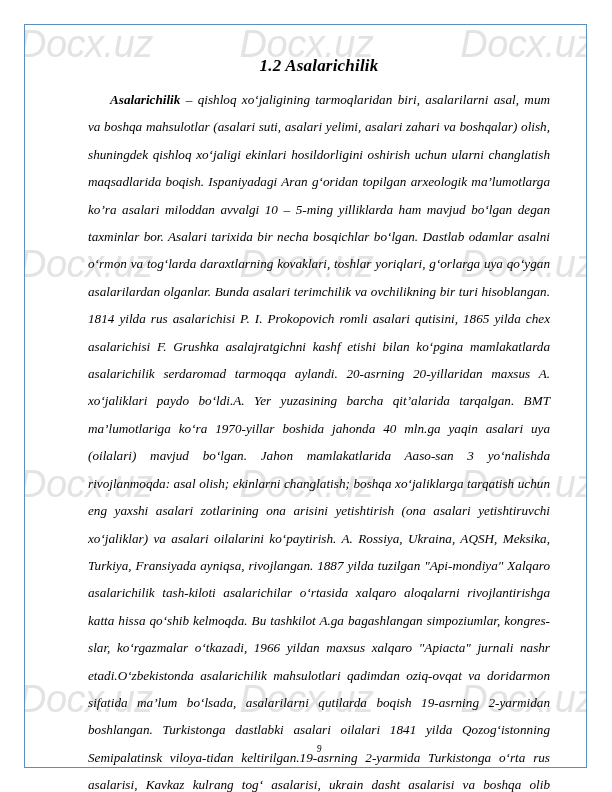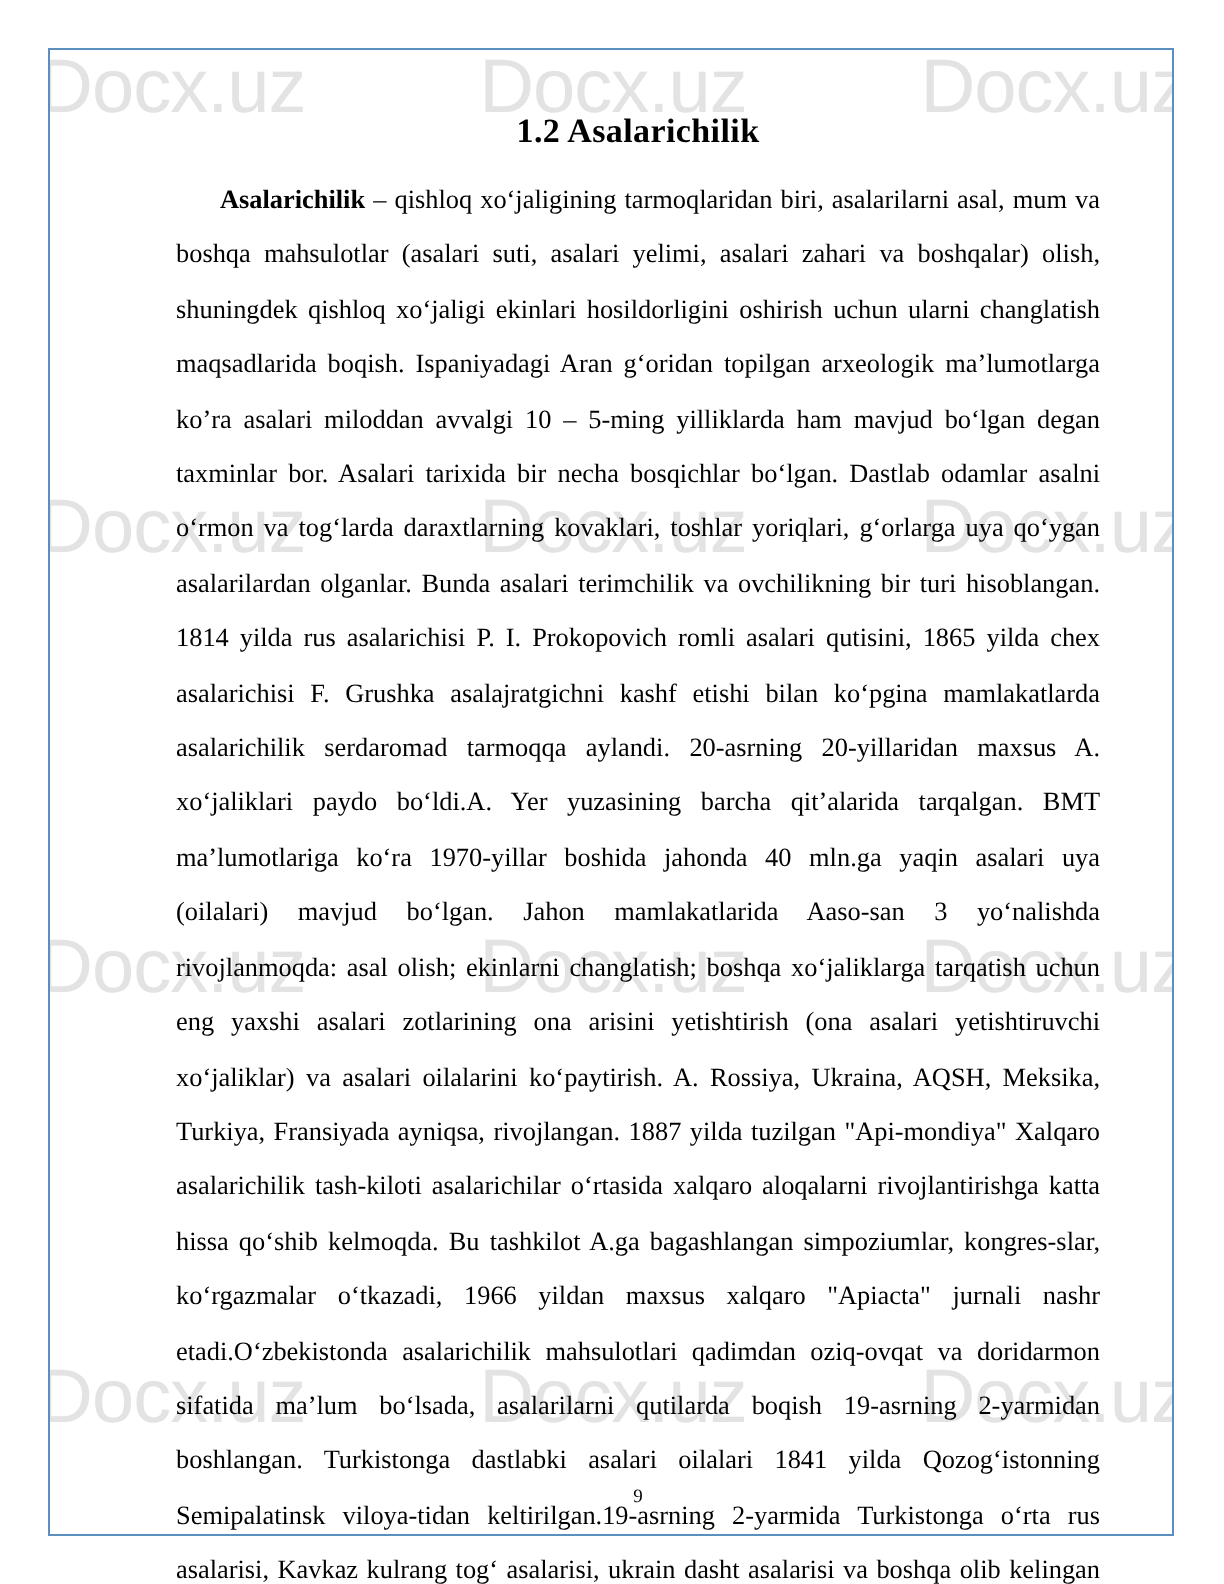--- a/index.html
+++ b/index.html
@@ -17,20 +17,21 @@
   }
 
   
   #page {
     position: absolute;
     left: 0;
     top: 0;
     width: 572px;
     height: 792px;
     background: #ffffff;
+    font-style: italic;
   }
   #page-border {
     position: absolute;
     left: 24px;
     top: 24px;
     width: 563px;
     height: 744px;
     border: 1px solid #5b8fc0;
     box-sizing: border-box;
     pointer-events: none;

